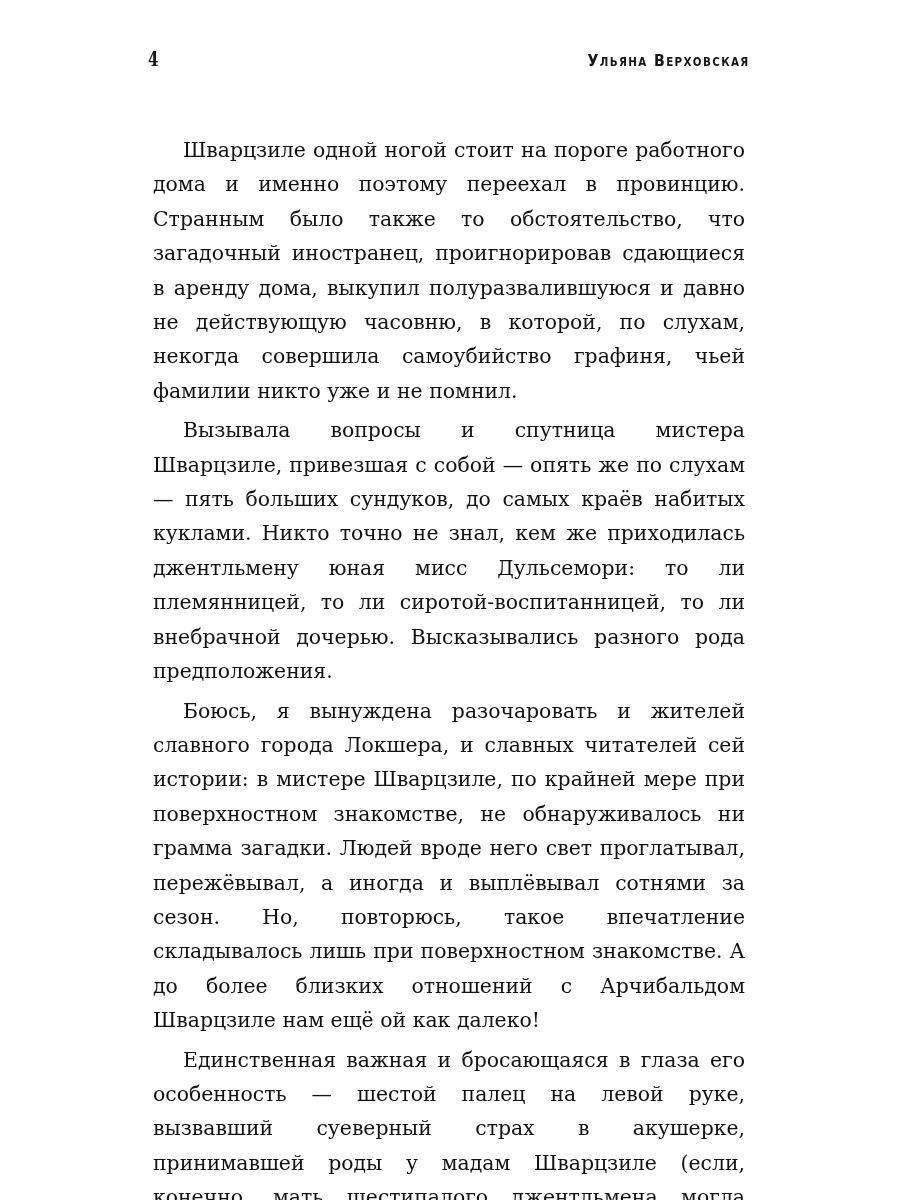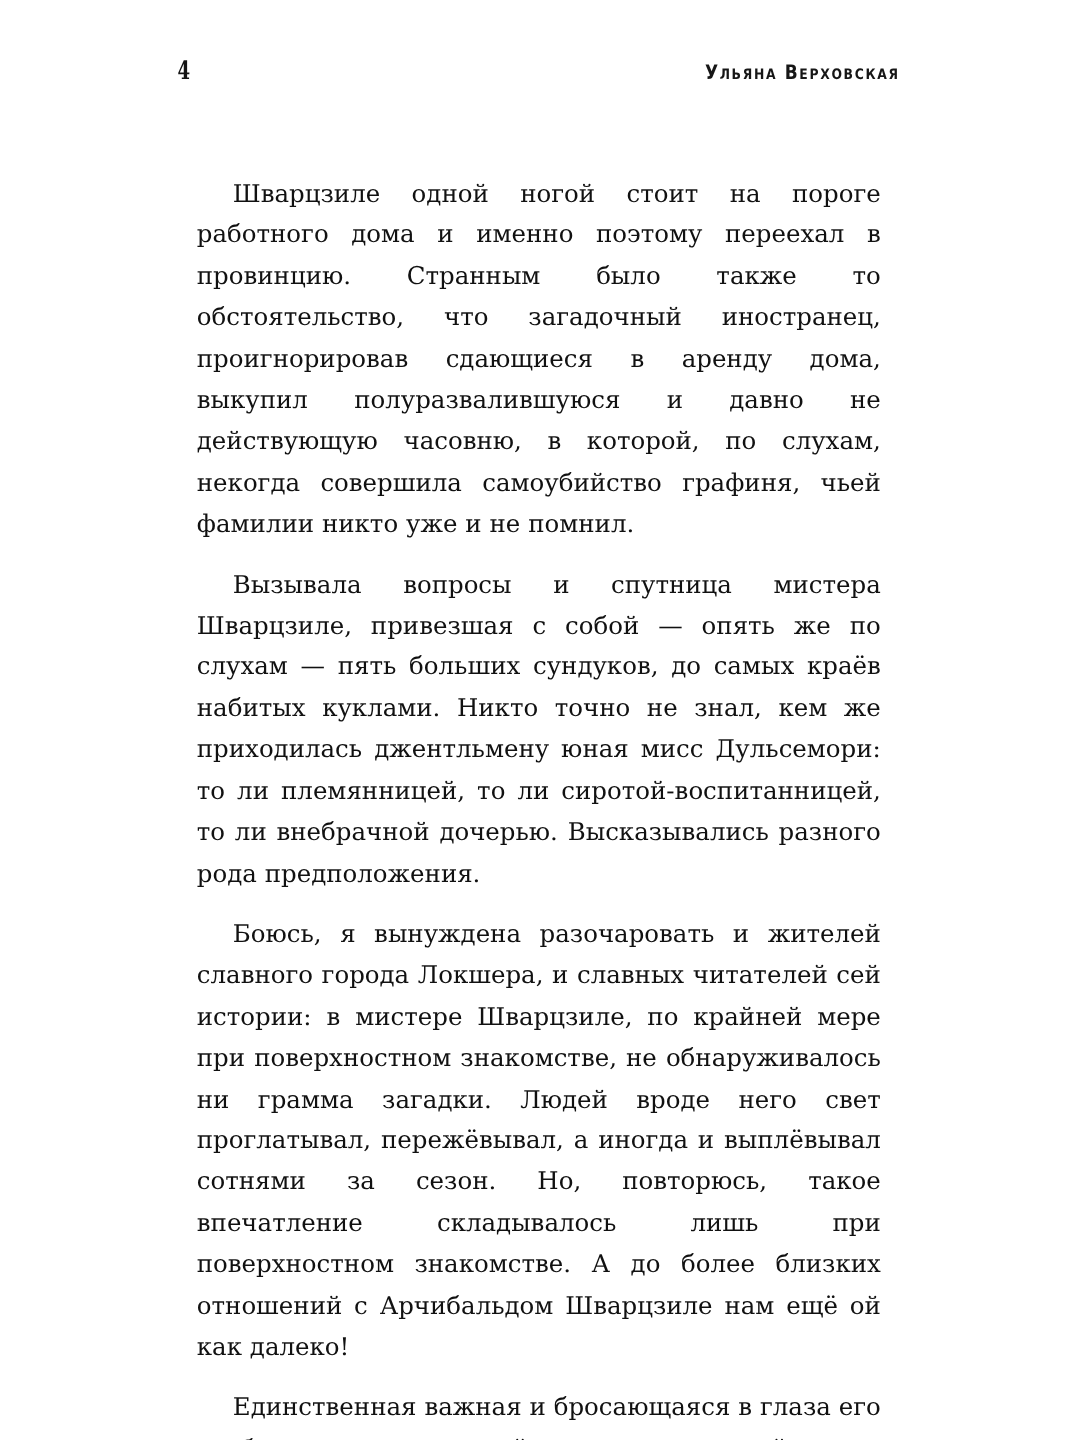--- a/index.html
+++ b/index.html
@@ -57,21 +57,21 @@
 
   
   .text-column {
     position: absolute;
     top: 128px;
     left: 148px;
     width: 602px;
   }
 
   .body-paragraph {
-    margin: 16px;
+    margin: 5px;
     font-family: "DejaVu Serif", "Liberation Serif", serif;
     font-size: 20.4px;
     line-height: 34.4px;
     color: #111111;
     text-align: justify;
     text-justify: inter-word;
     text-indent: 30px;
     hyphens: manual;
     -webkit-hyphens: manual;
     word-spacing: 0.1px;

